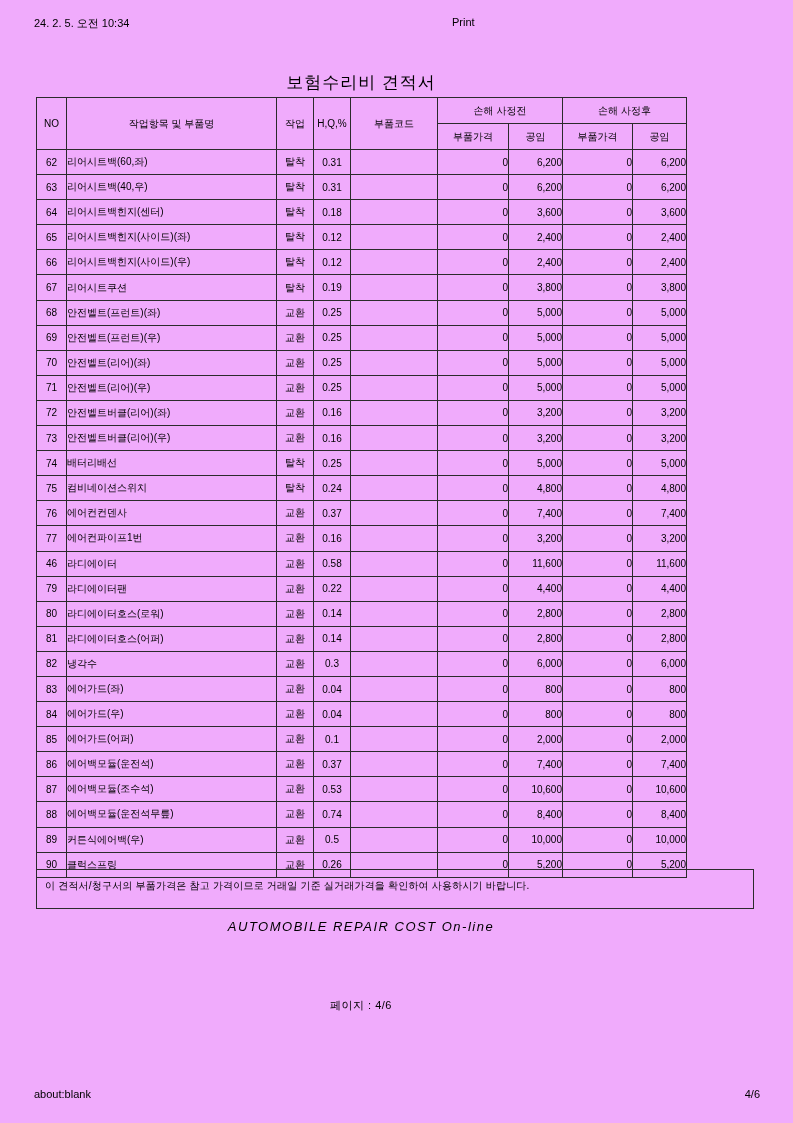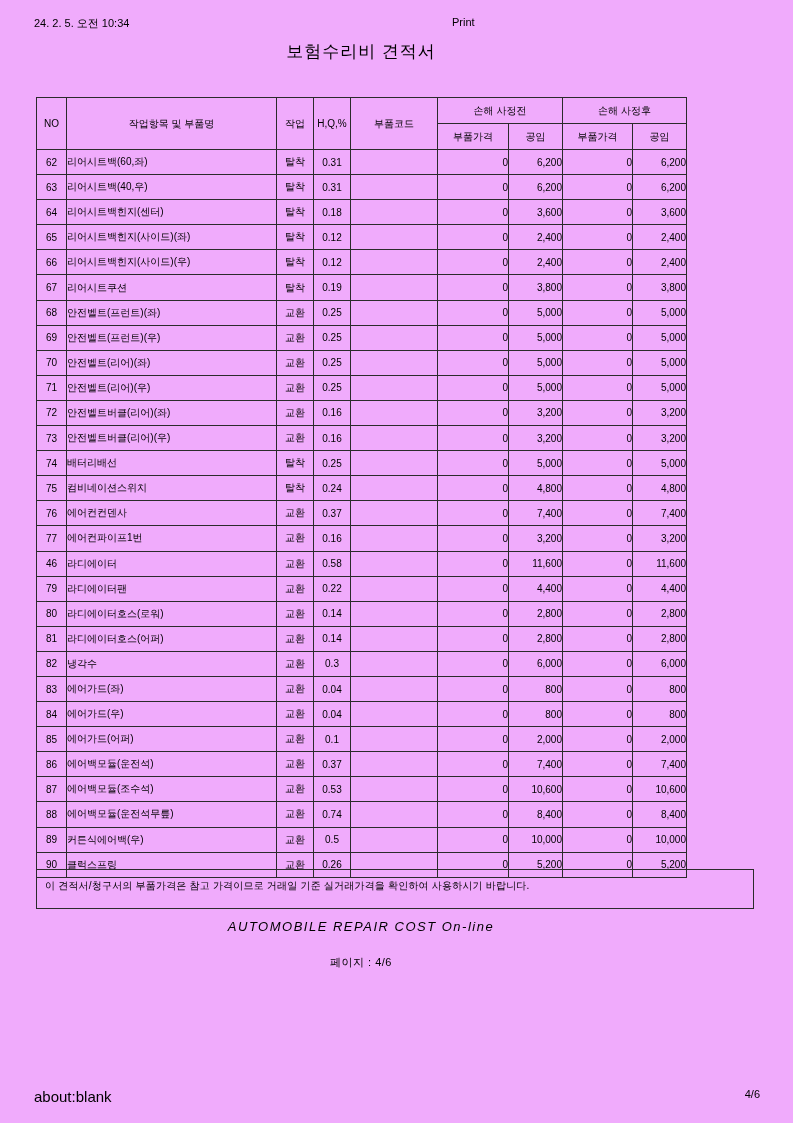--- a/index.html
+++ b/index.html
@@ -2,21 +2,21 @@
 <html><head>
 <meta charset="utf-8">
 <style>
   html,body{margin:0;padding:0;background:#fff;}
   .page{
     position:relative;width:793px;height:1123px;background:#f0abfc;overflow:hidden;
     font-family:"Liberation Sans","DejaVu Sans",sans-serif;color:#000;
   }
   .hdr-date{position:absolute;left:34px;top:16px;font-size:11px;}
   .hdr-print{position:absolute;left:452px;top:16px;font-size:11px;text-align:right;}
-  .doc-title{position:absolute;left:36px;top:40px;width:650px;text-align:center;
+  .doc-title{position:absolute;left:36px;top:71px;width:650px;text-align:center;
     font-size:17px;font-weight:500;letter-spacing:1px;}
   table.estimate{
     position:absolute;left:36px;top:97px;width:650px;
     border-collapse:collapse;table-layout:fixed;font-size:10px;
   }
   table.estimate th,table.estimate td{
     border:1px solid #2b2b2b;padding:0;overflow:hidden;white-space:nowrap;
     font-weight:normal;vertical-align:middle;
   }
   table.estimate thead th{height:25px;text-align:center;}
@@ -27,23 +27,23 @@
   td.c-hq{text-align:center;padding-right:4px;}
   td.c-code{}
   td.c-money{text-align:right;padding-right:4px;}
   .notice-box{
     position:absolute;left:36px;top:869px;width:718px;height:40px;
     box-sizing:border-box;border:1.5px solid #2b2b2b;
     font-size:10px;padding:9px 10px 0 8px;letter-spacing:0.2px;
   }
   .service-line{position:absolute;left:36px;top:919px;width:650px;text-align:center;
     font-size:13px;letter-spacing:1.5px;font-style:italic;}
-  .pageno-line{position:absolute;left:36px;top:955px;width:650px;text-align:center;
+  .pageno-line{position:absolute;left:36px;top:998px;width:650px;text-align:center;
     font-size:11px;letter-spacing:0.5px;}
-  .ftr-left{position:absolute;left:34px;top:1088px;font-size:15px;}
+  .ftr-left{position:absolute;left:34px;top:1088px;font-size:11px;}
   .ftr-right{position:absolute;right:33px;top:1088px;font-size:11px;}
 </style>
 </head>
 <body>
 
 <div class="page">
 
   <div class="hdr-date">24. 2. 5. 오전 10:34</div>
   <div class="hdr-print">Print</div>
 

